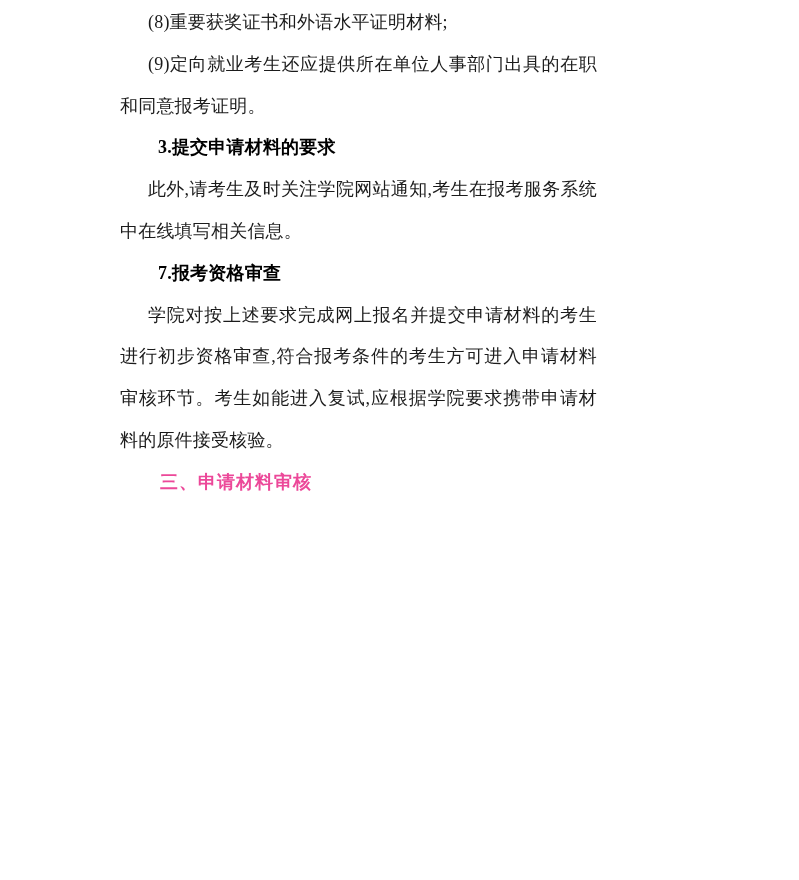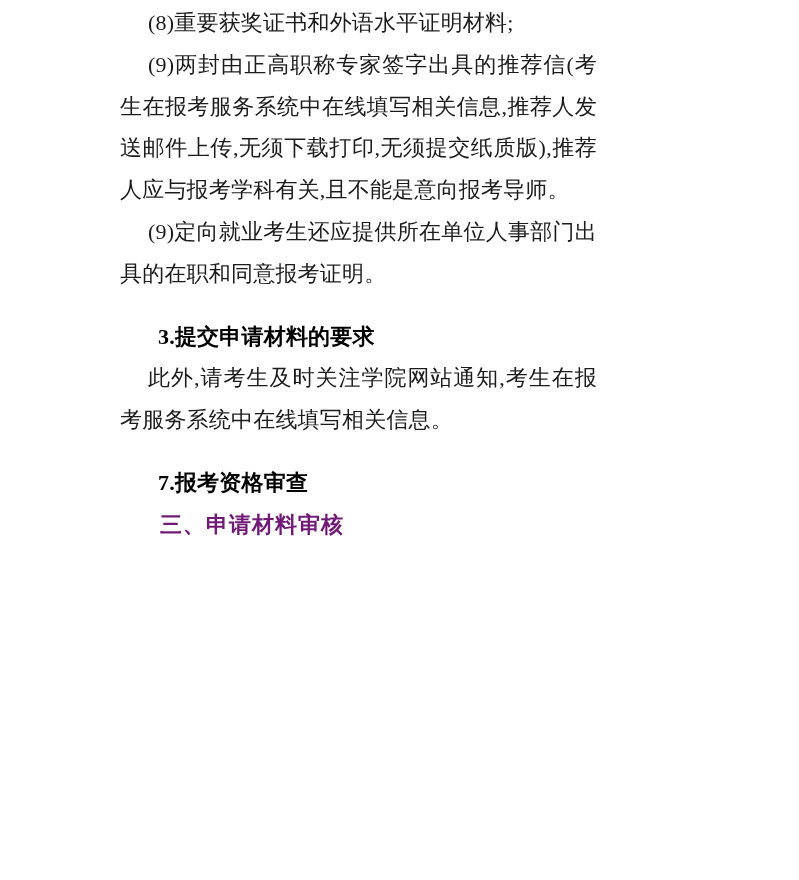--- a/index.html
+++ b/index.html
@@ -12,59 +12,58 @@
     height: 880px;
     overflow: hidden;
   }
   .page {
     box-sizing: border-box;
     width: 710px;
     height: 880px;
     padding: 2px 113px 0 120px;
     background: #ffffff;
     font-family: "Liberation Serif", "DejaVu Serif", serif;
-    font-size: 22px;
+    font-size: 18px;
     line-height: 41.8px;
     color: #1b1b1b;
     letter-spacing: 0.2px;
   }
   .page p {
     margin: 0;
     text-align: justify;
     text-justify: inter-character;
   }
   p.body-para {
     text-indent: 28px;
   }
   p.sub-heading {
     font-weight: 700;
     text-indent: 38px;
     color: #000000;
-    margin-top: 21px;
   }
   p.section-heading {
     font-weight: 700;
     text-indent: 40px;
     font-family: "Liberation Sans", "DejaVu Sans", sans-serif;
-    color: #701a75;
+    color: #ec4899;
     letter-spacing: 1px;
   }
 </style>
 </head>
 <body>
 
 <div class="page">
   <p class="body-para">(8)重要获奖证书和外语水平证明材料;</p>
 
-  <p class="body-para">(9)两封由正高职称专家签字出具的推荐信(考生在报考服务系统中在线填写相关信息,推荐人发送邮件上传,无须下载打印,无须提交纸质版),推荐人应与报考学科有关,且不能是意向报考导师。</p>
 
   <p class="body-para">(9)定向就业考生还应提供所在单位人事部门出具的在职和同意报考证明。</p>
 
   <p class="sub-heading">3.提交申请材料的要求</p>
 
 
   <p class="body-para">此外,请考生及时关注学院网站通知,考生在报考服务系统中在线填写相关信息。</p>
 
   <p class="sub-heading">7.报考资格审查</p>
 
+  <p class="body-para">学院对按上述要求完成网上报名并提交申请材料的考生进行初步资格审查,符合报考条件的考生方可进入申请材料审核环节。考生如能进入复试,应根据学院要求携带申请材料的原件接受核验。</p>
 
   <p class="section-heading">三、申请材料审核</p>
 </div>
 
 </body></html>

